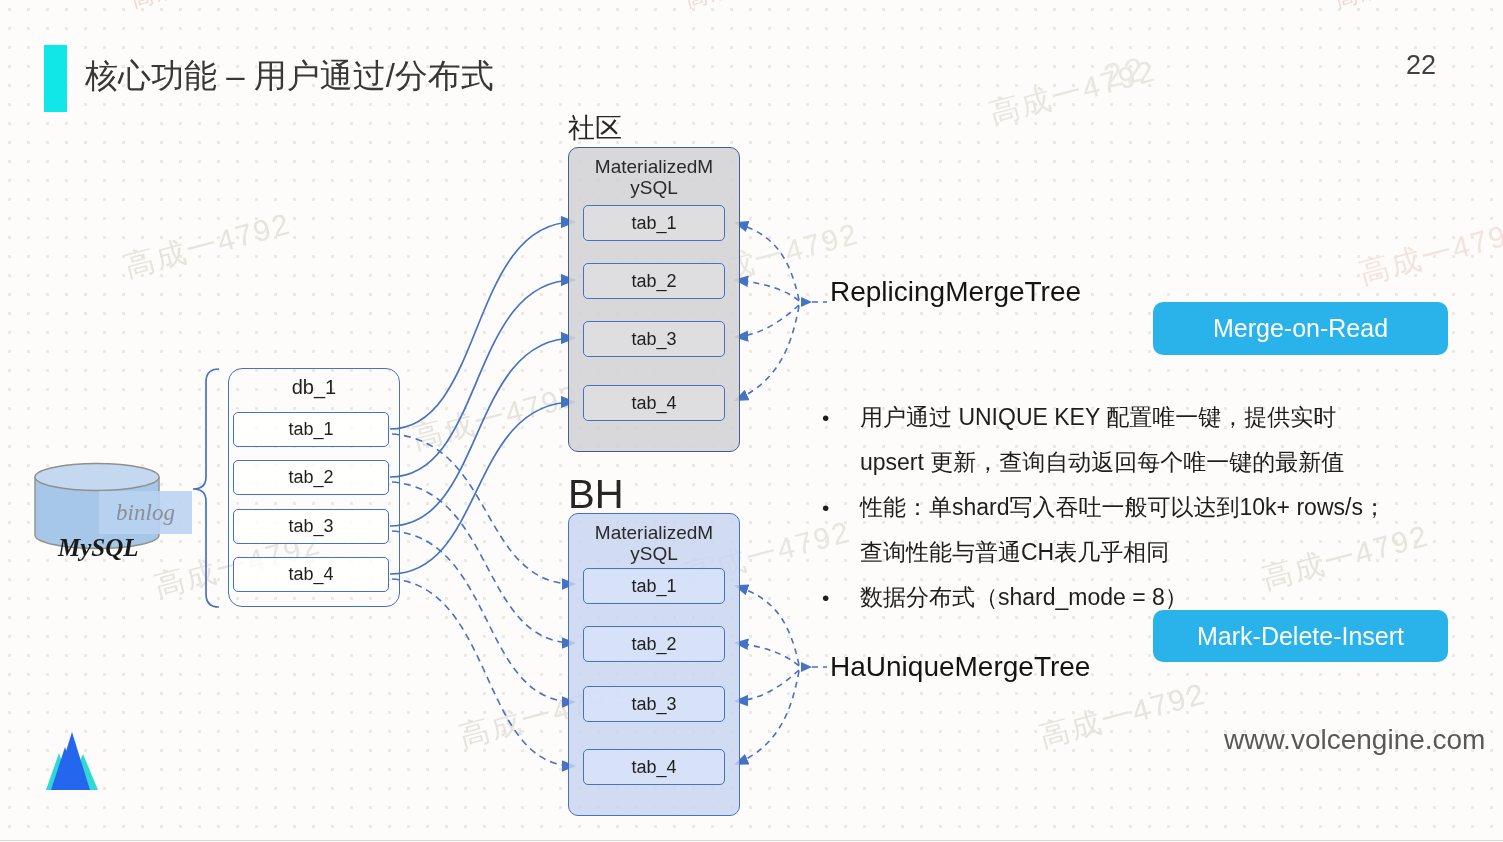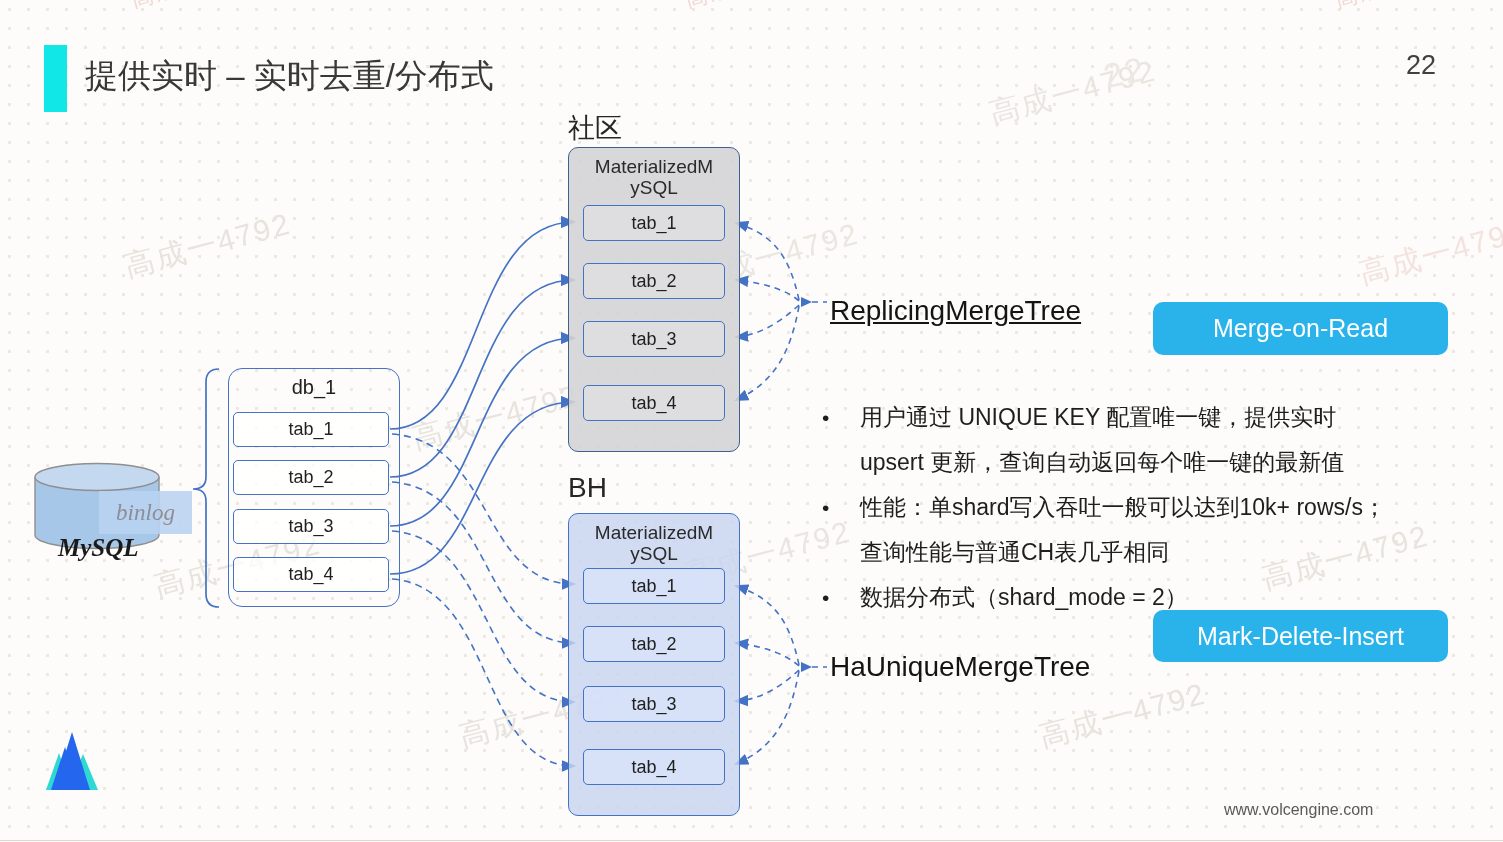--- a/index.html
+++ b/index.html
@@ -50,21 +50,21 @@
   .badge{z-index:2; position:absolute; left:1153px; width:295px; border-radius:10px;
      background:#29B3EA; color:#FFFFFF; text-align:center; font-size:25px;}
   .badge-mor{top:274px; height:53px; line-height:53px;margin-top:28px;}
   .badge-mdi{top:610px; height:52px; line-height:52px;}
 
   .bullet-row{position:absolute; left:822px; z-index:2; display:flex; align-items:flex-start;}
   .bullet-dot{width:38px; font-size:21px; line-height:45px; color:#1E1E1E; flex:none;}
   .bullet-txt{font-size:23px; line-height:45px; white-space:pre-line; width:620px; color:#1E1E1E;}
 
   .brand-name{left:106px; top:744px; font-size:31px; font-weight:600; color:#4F4F4F; z-index:2;}
-  .website{left:1224px; top:801px; font-size:16px; color:#595959; z-index:2;}
+  .website{left:1224px; top:724px; font-size:28px; color:#595959; z-index:2;}
   .bottom-line{left:0; top:840px; width:1503px; height:1px; background:#DBD8D4; z-index:2;}
 </style>
 </head>
 <body>
 
 <div class="canvas">
 
   <div id="wm-layer">
       <span class="wm" style="left: 120px; top: 248px; font-size: 30px; color: rgb(231, 227, 221); transform: rotate(-15deg);">高成一4792</span>
       <span class="wm" style="left: 688px; top: 258px; font-size: 30px; color: rgb(234, 230, 224); transform: rotate(-15deg);">高成一4792</span>
@@ -76,21 +76,21 @@
       <span class="wm" style="left: 680px; top: 556px; font-size: 30px; color: rgb(233, 229, 224); transform: rotate(-15deg);">高成一4792</span>
       <span class="wm" style="left: 1258px; top: 560px; font-size: 30px; color: rgb(231, 227, 221); transform: rotate(-15deg);">高成一4792</span>
       <span class="wm" style="left: 455px; top: 718px; font-size: 30px; color: rgb(231, 227, 221); transform: rotate(-15deg);">高成一4792</span>
       <span class="wm" style="left: 1035px; top: 718px; font-size: 30px; color: rgb(231, 227, 221); transform: rotate(-15deg);">高成一4792</span>
       <span class="wm" style="left: 128px; top: -14px; font-size: 22px; color: rgb(240, 216, 212); transform: rotate(-15deg);">高成一4792</span>
       <span class="wm" style="left: 682px; top: -14px; font-size: 22px; color: rgb(240, 216, 212); transform: rotate(-15deg);">高成一4792</span>
       <span class="wm" style="left: 1332px; top: -14px; font-size: 22px; color: rgb(240, 216, 212); transform: rotate(-15deg);">高成一4792</span>
     </div>
 
   <div class="abs accent-bar"></div>
-  <div class="abs slide-title">提供实时 – 实时去重/分布式</div>
+  <div class="abs slide-title">核心功能 – 用户通过/分布式</div>
   <div class="abs page-num">22</div>
 
   <svg class="layer" width="1503" height="842" viewBox="0 0 1503 842">
     <defs>
       <marker id="ah" viewBox="0 0 10 8" refX="8.5" refY="4" markerWidth="9" markerHeight="7.5" orient="auto">
         <path d="M0,0 L10,4 L0,8 z" fill="#4472C4"></path>
       </marker>
     </defs>
 
     <g>
@@ -147,46 +147,46 @@
   <div class="abs grp-label" style="left:568px; top:110px; width:172px; font-size:27px;">社区</div>
   <div class="box community-box">
     <div class="engine-label">MaterializedM
 ySQL</div>
     <div class="tab tab-grey" style="top:57px;">tab_1</div>
     <div class="tab tab-grey" style="top:115px;">tab_2</div>
     <div class="tab tab-grey" style="top:173px;">tab_3</div>
     <div class="tab tab-grey" style="top:237px;">tab_4</div>
   </div>
 
-  <div class="abs grp-label" style="left:568px; top:472px; width:172px; font-size:28px;">BH</div>
+  <div class="abs grp-label" style="left:568px; top:472px; width:172px; font-size:40px;">BH</div>
   <div class="box bh-box">
     <div class="engine-label">MaterializedM
 ySQL</div>
     <div class="tab tab-blue" style="top:54px;">tab_1</div>
     <div class="tab tab-blue" style="top:112px;">tab_2</div>
     <div class="tab tab-blue" style="top:172px;">tab_3</div>
     <div class="tab tab-blue" style="top:235px;">tab_4</div>
   </div>
 
-  <div class="abs engine-name" style="left:830px; top:295px;text-decoration:underline;">ReplicingMergeTree</div>
+  <div class="abs engine-name" style="left:830px; top:276px;">ReplicingMergeTree</div>
   <div class="badge badge-mor">Merge-on-Read</div>
 
   <div class="bullet-row" style="top:395px;">
     <span class="bullet-dot">•</span>
     <span class="bullet-txt">用户通过 UNIQUE KEY 配置唯一键，提供实时
 upsert 更新，查询自动返回每个唯一键的最新值</span>
   </div>
   <div class="bullet-row" style="top:485px;">
     <span class="bullet-dot">•</span>
     <span class="bullet-txt">性能：单shard写入吞吐一般可以达到10k+ rows/s；
 查询性能与普通CH表几乎相同</span>
   </div>
   <div class="bullet-row" style="top:575px;">
     <span class="bullet-dot">•</span>
-    <span class="bullet-txt">数据分布式（shard_mode = 2）</span>
+    <span class="bullet-txt">数据分布式（shard_mode = 8）</span>
   </div>
 
   <div class="abs engine-name" style="left:830px; top:651px;">HaUniqueMergeTree</div>
   <div class="badge badge-mdi">Mark-Delete-Insert</div>
 
   <svg class="abs" style="left:44px; top:726px; z-index:2;" width="56" height="66" viewBox="0 0 56 66">
     <polygon points="2,64 15,27 28,64" fill="#2FD9D3"></polygon>
     <polygon points="7,64 21,21 35,64" fill="#2566EE"></polygon>
     <polygon points="24,64 39,28 54,64" fill="#2FD9D3"></polygon>
     <polygon points="10,64 28,6 46,64" fill="#2566EE"></polygon>

